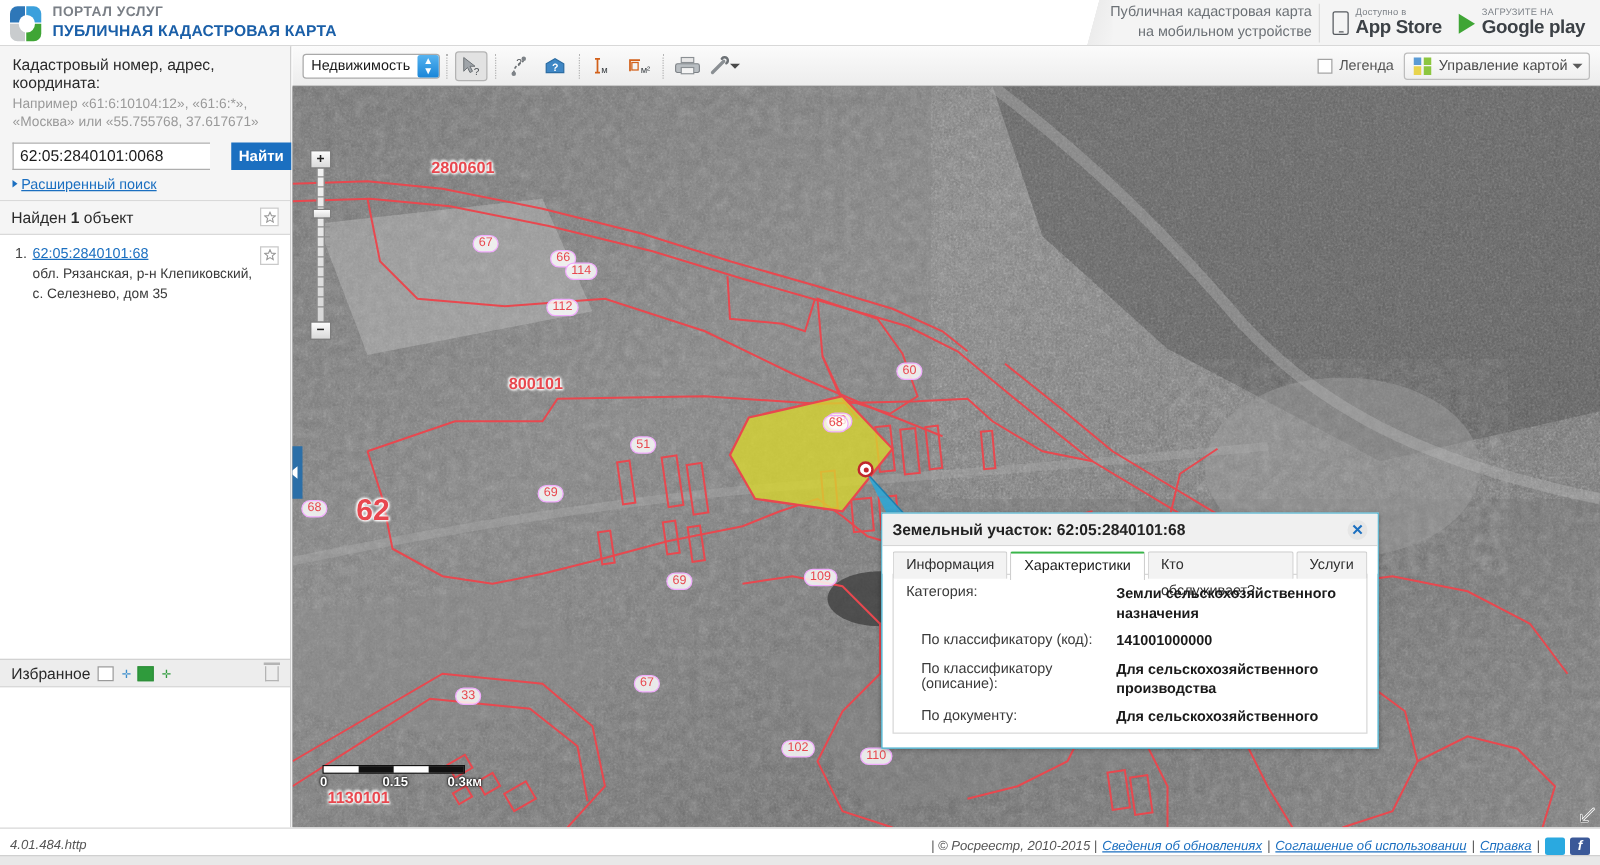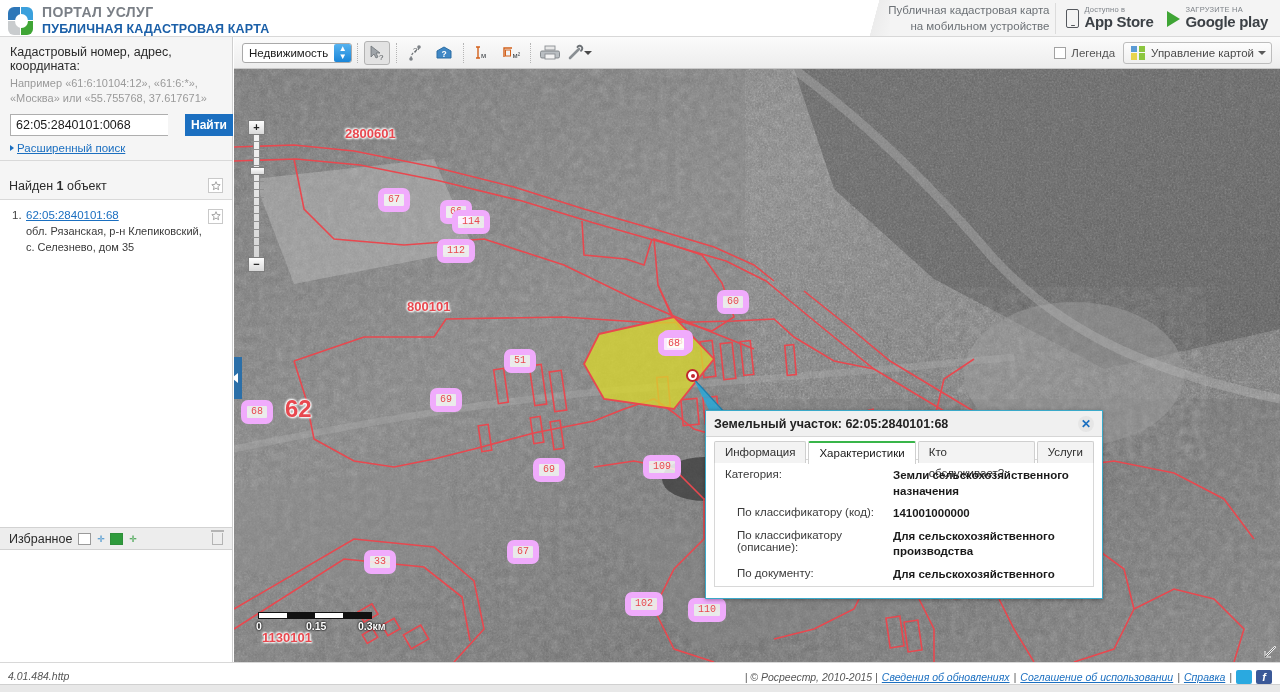--- a/index.html
+++ b/index.html
@@ -30,21 +30,21 @@
     background: linear-gradient(105deg, #ffffff 48%, #ececec 49%, #f4f4f4 100%);
   }
   .logo-wrap { position: absolute; left: 8px; top: 4px; display: flex; align-items: center; }
   .logo-mark { position: relative; width: 26px; height: 28px; margin-right: 8px; }
   .logo-mark .q1 { position:absolute; left:0; top:0; width:12px; height:13px; background:#2e77b8; border-radius:6px 0 0 0;}
   .logo-mark .q2 { position:absolute; left:13px; top:0; width:12px; height:13px; background:#3ba0dc; border-radius:0 6px 0 0;}
   .logo-mark .q3 { position:absolute; left:0; top:14px; width:12px; height:14px; background:#c9ccce; border-radius:0 0 0 6px;}
   .logo-mark .q4 { position:absolute; left:13px; top:14px; width:12px; height:14px; background:#3fa535; border-radius:0 0 6px 0;}
   .logo-mark .cut { position:absolute; left:7px; top:7px; width:13px; height:14px; background:#ffffff; border-radius:50%; }
   .logo-text { line-height: 1.25; }
-  .logo-line1 { font-size: 14px; letter-spacing: .4px; color: #7a7f86; font-weight: bold; }
+  .logo-line1 { font-size: 11px; letter-spacing: .4px; color: #7a7f86; font-weight: bold; }
   .logo-line2 { font-size: 12.5px; letter-spacing: .2px; color: #1a5fa8; font-weight: bold; }
 
   #header-right { position:absolute; right: 8px; top: 0; height: 37px; display:flex; align-items:center; gap:6px; }
   .hdr-tagline { text-align: right; font-size: 11.5px; color: #6c7176; line-height: 1.35; padding-right: 6px; border-right: 1px solid #dcdcdc; }
   .store-badge { display:flex; align-items:center; gap:5px; padding: 2px 4px; cursor: pointer; }
   .store-badge .sb-txt { line-height: 1.1; }
   .sb-small { font-size: 7.5px; color: #7d8288; display:block; letter-spacing:.2px;}
   .sb-big { font-size: 15px; color: #3c4146; font-weight: bold; letter-spacing: -.3px; display:block; }
   .phone-glyph { width: 13px; height: 19px; border: 1.6px solid #55595e; border-radius: 2px; position: relative; }
   .phone-glyph:after { content:""; position:absolute; left:3.5px; bottom:1px; width:4px; height:1.4px; background:#55595e; border-radius:1px;}
@@ -69,21 +69,21 @@
     width: 55px; height: 22px; background: #1b6fc0; color:#fff; border: none;
     font-size: 12px; font-weight: bold; cursor: pointer;
     font-family: "Liberation Sans", sans-serif;
   }
   .adv-search { margin-top: 6px; font-size: 11.5px; color: #1b6fc0; cursor: pointer; }
   .adv-search .tri { display:inline-block; width:0;height:0;border-left:4px solid #1b6fc0;border-top:3.5px solid transparent;border-bottom:3.5px solid transparent; margin-right:3px; vertical-align: 1px;}
   .adv-search span.lbl { text-decoration: underline; }
 
   #found-bar {
     height: 27px; display: flex; align-items: center; justify-content: space-between;
-    padding: 0 9px; border-bottom: 1px solid #d9d9d9; background: #f5f5f5; margin-top: 12px;
+    padding: 0 9px; border-bottom: 1px solid #d9d9d9; background: #f5f5f5;
   }
   .found-text { font-size: 12.5px; color: #2a2a2a; }
   .found-text b { font-weight: bold; }
   .star {
     width: 15px; height: 15px; border: 1px solid #c9c9c9; background: #fff;
     display:flex; align-items:center; justify-content:center; cursor: pointer;
     font-size: 10px; color: #9a9a9a; line-height: 1;
   }
 
   #results { background: #fff; height: 355px; overflow: hidden; border-bottom:1px solid #d9d9d9;}
@@ -193,22 +193,22 @@
   }
 
   
   .mlabel {
     position:absolute; font-family:"Liberation Sans", sans-serif;
     color:#e8484f; font-weight:bold; white-space:nowrap;
     text-shadow: 0 0 2px #fff, 0 0 3px #fff, 1px 1px 2px #fff, -1px -1px 2px #fff;
     pointer-events:none;
   }
   .mlabel.pill {
-    background: rgba(255,255,255,.82); border: 6px solid #f0abfc; border-radius: 7px;
-    padding: 0 4px; text-shadow:none; line-height: 12px; font-weight: normal; font-family: Liberation Mono, monospace;
+    background: rgba(255,255,255,.82); border: 1px solid #f0abfc; border-radius: 7px;
+    padding: 0 4px; text-shadow:none; line-height: 12px; font-weight: normal;
   }
 
   
   #map-resize { position:absolute; right: 2px; bottom: 2px; width: 16px; height: 16px; z-index: 25; cursor: nwse-resize; }
 
   
   #popup {
     position:absolute; left: 705px; top: 378px; width: 398px; height: 189px;
     background: #fff; border: 1px solid #3aa9c9; z-index: 40;
     box-shadow: 0 1px 4px rgba(0,0,0,.35);

